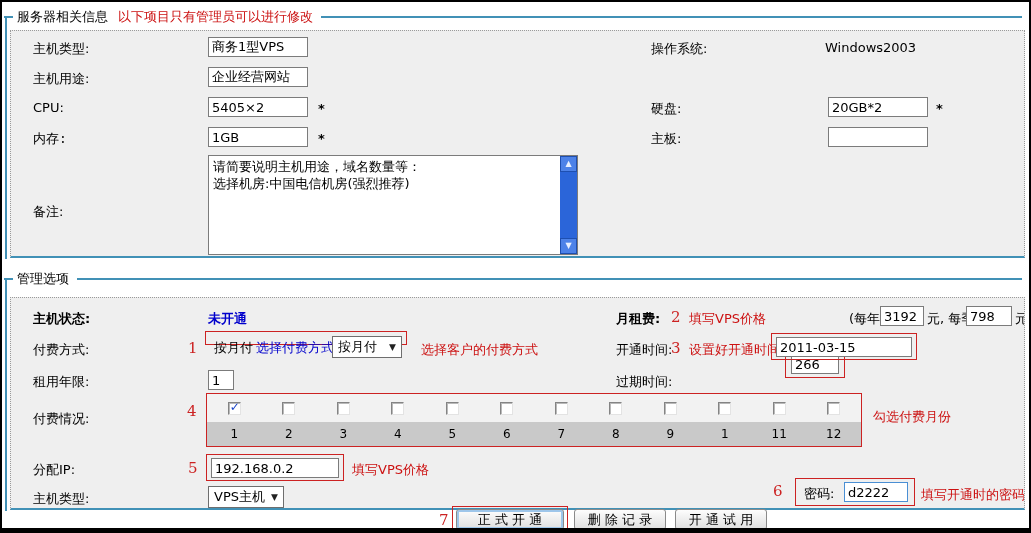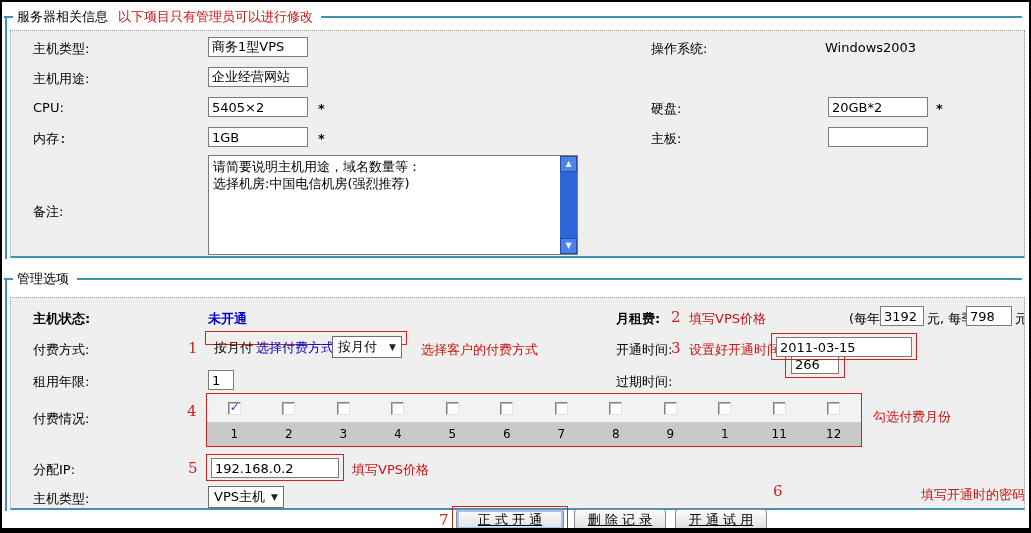--- a/index.html
+++ b/index.html
@@ -49,21 +49,21 @@
     width:13px; height:13px; background:#fff;
     border:1px solid; border-color:#848484 #e3e3e3 #e3e3e3 #848484;
     box-shadow:inset 1px 1px 0 #b9b9b9; position:relative;
   }
   .cb.checked::after {
     content:"✓"; position:absolute; left:1px; top:-3px; color:#1a44c8; font-size:12px; font-weight:bold;
   }
   .btn {
     position:absolute; height:21px; border:1px solid #8a8a8a; border-radius:3px;
     background:linear-gradient(#fdfdfd,#dfdfdf); font:13px "DejaVu Sans", sans-serif;
-    text-align:center; line-height:19px; color:#000; cursor:default; padding:0 6px;text-decoration:underline;
+    text-align:center; line-height:19px; color:#000; cursor:default; padding:0 6px;
   }
   .btn.focusring { box-shadow:inset 0 0 0 2px #9ec6ea; }
   .redwrap { position:absolute; border:1px solid #cc2222; padding:2px 3px; }
   .redwrap .btn { position:relative; }
   .bottombar { position:absolute; left:0; right:0; bottom:0; height:5px; background:#000; }
   .inbox-lbl { position:absolute; white-space:nowrap; }
 </style>
 </head>
 <body>
 
@@ -195,20 +195,24 @@
       <input class="inp" style="left: 4px; top: 3px; width: 128px;" value="192.168.0.2">
     </div>
     <span class="lbl red" style="left:341px; top:163px;">填写VPS价格</span>
 
     <span class="lbl" style="left:22px; top:192px;">主机类型:</span>
     <div class="sel" style="left:197px; top:188px; width:76px;">
       <span>VPS主机</span>
       <span class="arrow">▼</span>
     </div>
     <span class="step" style="left:762px; top:184px;">6</span>
+    <div class="redbox" style="left:784px; top:180px; width:120px; height:28px;">
+      <span class="inbox-lbl" style="left:8px; top:6px;">密码:</span>
+      <input class="inp focused" style="left: 48px; top: 3px; width: 64px;" value="d2222">
+    </div>
     <span class="lbl red" style="left:910px; top:188px;">填写开通时的密码</span>
   </div>
 
   <span class="step" style="left:437px; top:509px;">7</span>
   <div class="redwrap" style="left:450px; top:504px;">
     <button class="btn focusring" style="width:108px;">正 式 开 通</button>
   </div>
   <button class="btn" style="left:572px; top:507px; width:92px;">删 除 记 录</button>
   <button class="btn" style="left:673px; top:507px; width:92px;">开 通 试 用</button>
 

